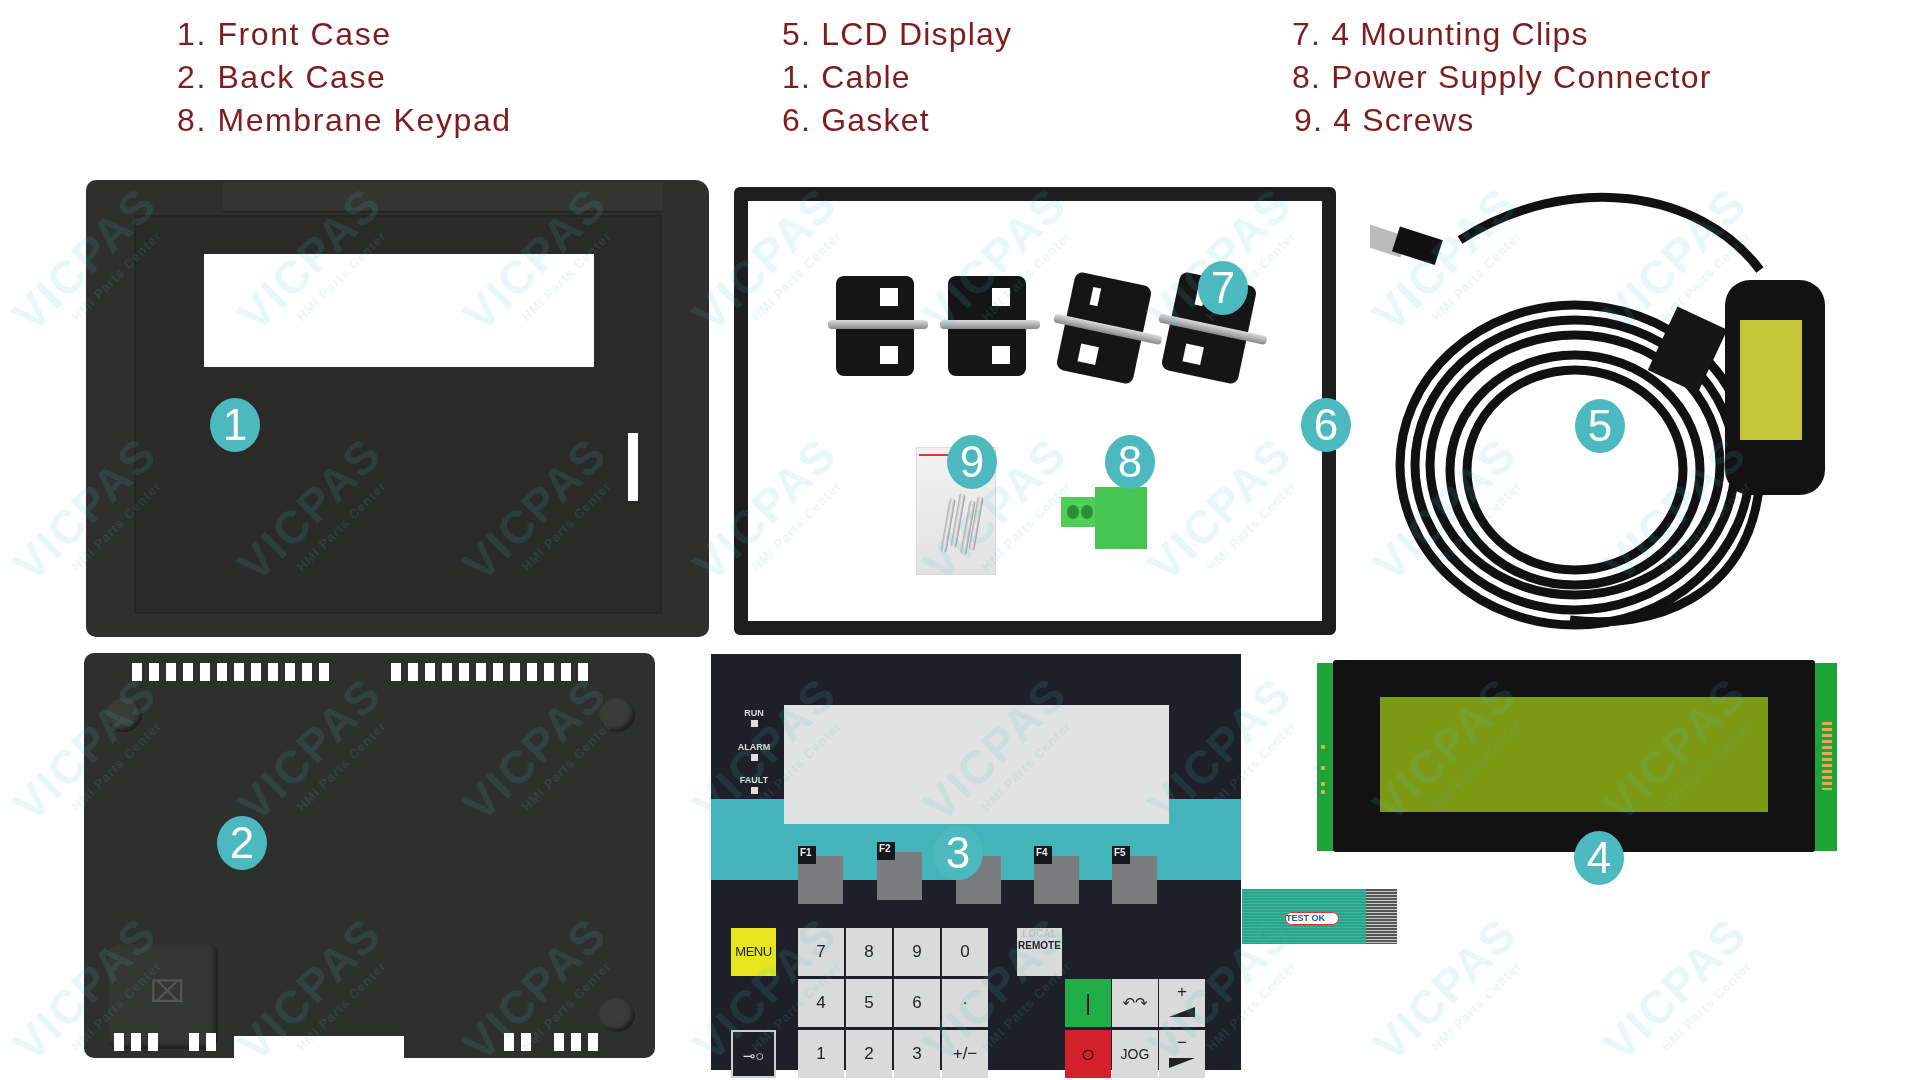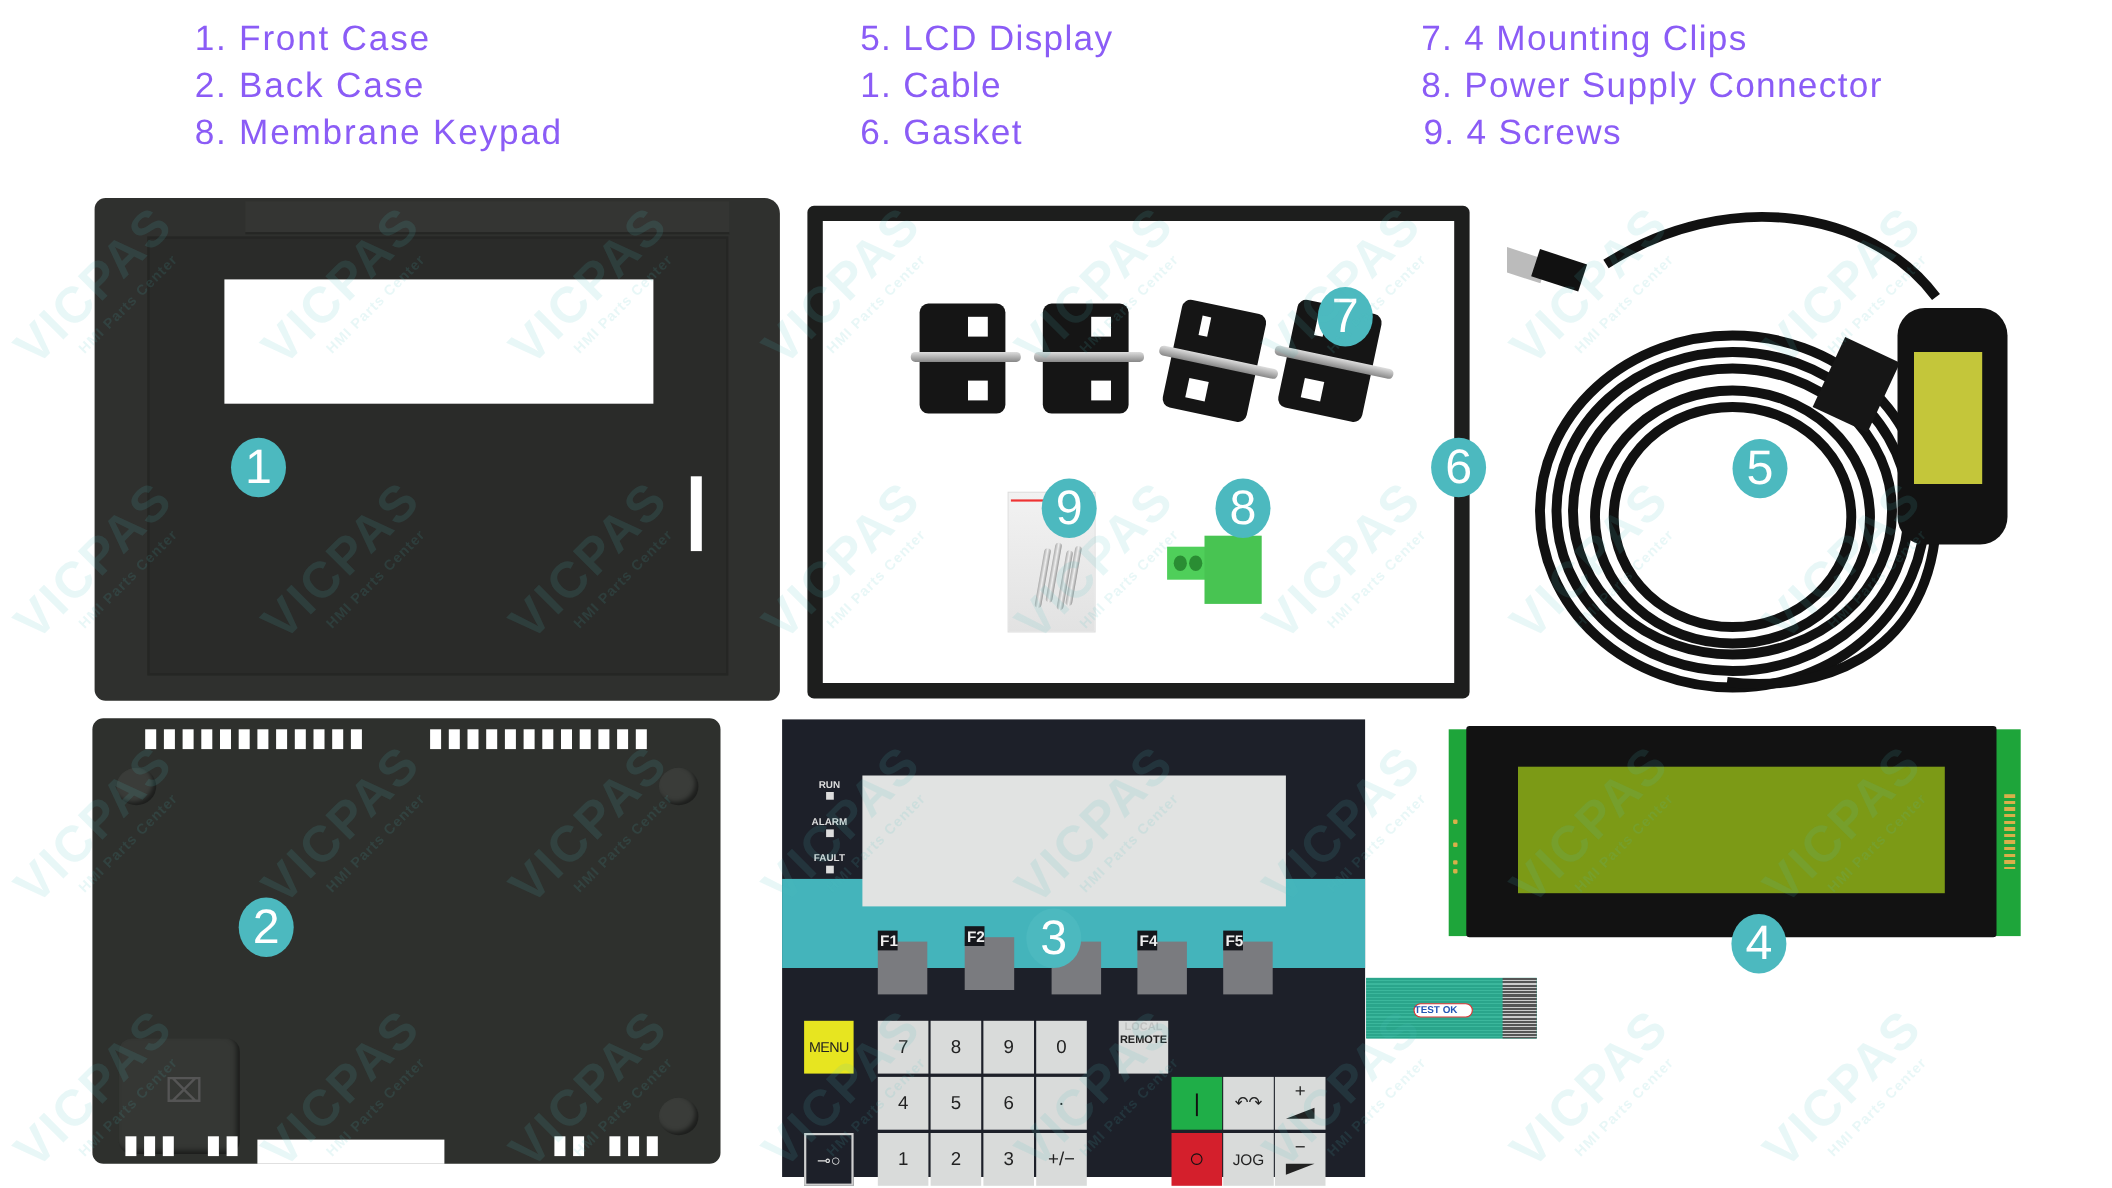--- a/index.html
+++ b/index.html
@@ -1,19 +1,19 @@
 <!DOCTYPE html>
 <html><head>
 <meta charset="utf-8">
 <style>
   *{box-sizing:border-box;margin:0;padding:0}
   html,body{width:1920px;height:1080px;background:#ffffff;overflow:hidden}
   body{position:relative;font-family:"Liberation Sans",sans-serif;color:#111}
   .abs{position:absolute}
-  .legend-line{position:absolute;font-size:32px;line-height:38px;letter-spacing:1.6px;white-space:nowrap;color:#8b5cf6}
+  .legend-line{position:absolute;font-size:32px;line-height:38px;letter-spacing:1.6px;white-space:nowrap;color:#7f1d1d}
   .legend-col2 .legend-line, .legend-col3 .legend-line{letter-spacing:1.2px}
   .badge{position:absolute;width:50px;height:54px;border-radius:50%;background:#4cb9bf;color:#fff;
          font-size:44px;line-height:54px;text-align:center;font-family:"Liberation Sans",sans-serif;z-index:5}
   .watermark{position:absolute;color:rgba(80,190,195,0.13);font-weight:bold;font-size:46px;transform:rotate(-45deg);
              white-space:nowrap;pointer-events:none;z-index:6;letter-spacing:2px}
   .watermark small{display:block;font-size:13px;letter-spacing:1px;font-weight:bold;margin-left:40px}
 
   
   .front-case{left:86px;top:180px;width:623px;height:457px;background:#2f302e;border-radius:10px 14px 10px 10px}
   .front-inner{left:48px;top:35px;width:528px;height:399px;background:#2a2b29;border:2px solid #252624}
@@ -50,21 +50,21 @@
   .lcd-screen{left:1380px;top:697px;width:388px;height:115px;background:#7c9a16}
   .lcd-pin{position:absolute;width:4px;height:4px;background:#d9b04a;border-radius:1px}
 
   
   .keypad{left:711px;top:654px;width:530px;height:416px;background:#1d2029}
   .kp-band{left:0;top:145px;width:530px;height:81px;background:#44b4bb}
   .kp-window{left:73px;top:51px;width:385px;height:119px;background:#e1e3e2}
   .kp-led-label{position:absolute;font-size:9px;color:#ddd;text-align:center;width:40px;font-weight:bold}
   .kp-led{position:absolute;width:7px;height:7px;background:#ddd}
   .fkey{position:absolute;width:45px;height:48px;background:#7a7b7f}
-  .fkey-label{position:absolute;left:-0px;top:-10px;width:18px;height:18px;background:#15171c;color:#eee;font-size:14px;padding:1px 2px;font-weight:bold}
+  .fkey-label{position:absolute;left:-0px;top:-10px;width:18px;height:18px;background:#15171c;color:#eee;font-size:10px;padding:1px 2px;font-weight:bold}
   .key{position:absolute;width:46px;height:48px;background:#d9dbda;color:#222;font-size:17px;line-height:48px;text-align:center}
   .key-menu{background:#e7e520;color:#222;font-size:13px;letter-spacing:-0.5px}
   .key-keyicon{background:#1d2029;border:2px solid #cfcfcf;color:#ddd;font-size:15px}
   .key-remote{font-size:10px;line-height:12px;font-weight:bold}
   .key-remote .faded{color:#c0c2c1;display:block}
   .key-green{background:#1fae48}
   .key-red{background:#d41f2c}
   .ribbon{left:1242px;top:889px;width:155px;height:55px;background:#2aa58b;
           background-image:repeating-linear-gradient(#2aa58b 0 2px,#3bb79c 2px 3px)}
   .ribbon-tip{left:1366px;top:889px;width:31px;height:55px;background:repeating-linear-gradient(#555 0 2px,#ccc 2px 3px)}

